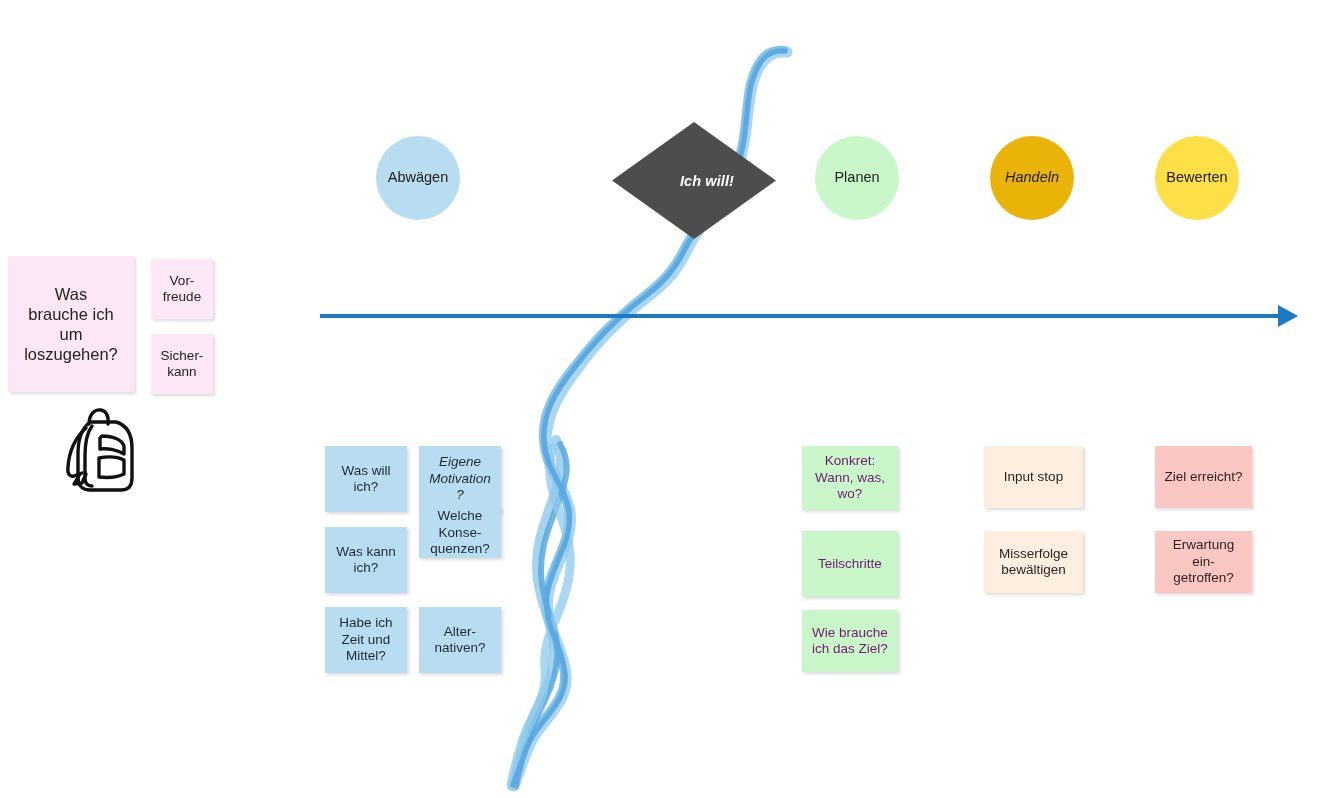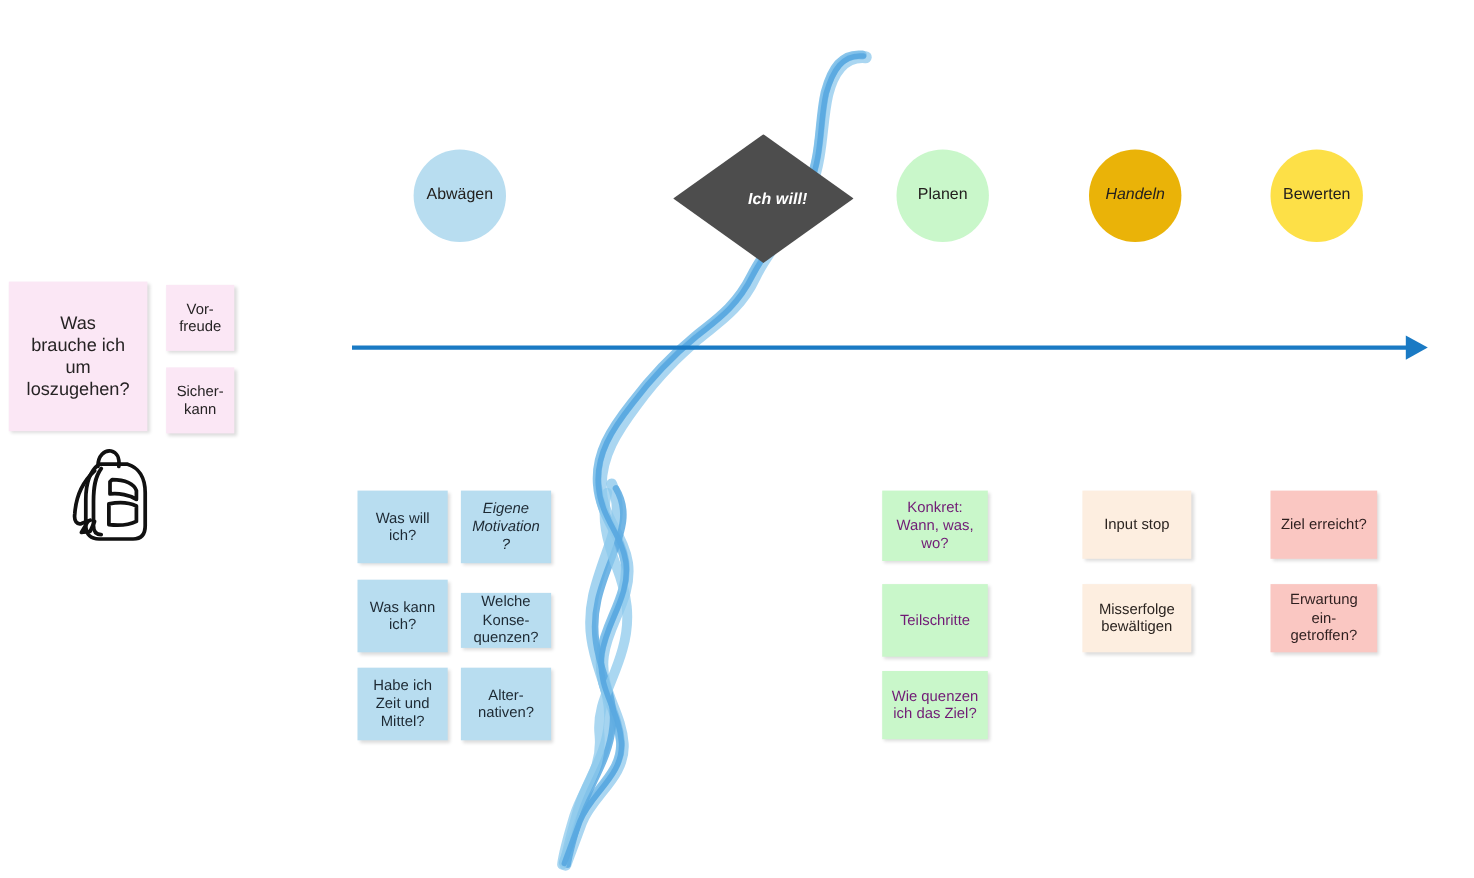--- a/index.html
+++ b/index.html
@@ -192,21 +192,21 @@
   </div>
   <div class="node card blue-card" style="left:419px; top:446px; width:82px; height:66px; background:#b8ddf0;font-style:italic;">
     <span>Eigene
 Motivation
 ?</span>
   </div>
   <div class="node card blue-card" style="left:325px; top:527px; width:82px; height:66px; background:#b8ddf0;">
     <span>Was kann
 ich?</span>
   </div>
-  <div class="node card blue-card" style="left:419px; top:539px; width:82px; height:50px; background:#b8ddf0;">
+  <div class="node card blue-card" style="left:419px; top:508px; width:82px; height:50px; background:#b8ddf0;">
     <span>Welche
 Konse-
 quenzen?</span>
   </div>
   <div class="node card blue-card" style="left:325px; top:607px; width:82px; height:66px; background:#b8ddf0;">
     <span>Habe ich
 Zeit und
 Mittel?</span>
   </div>
   <div class="node card blue-card" style="left:419px; top:607px; width:82px; height:66px; background:#b8ddf0;">
@@ -216,21 +216,21 @@
 
   <div class="node card green-card" style="left:802px; top:446px; width:96px; height:64px; background:#c9f7ca;">
     <span>Konkret:
 Wann, was,
 wo?</span>
   </div>
   <div class="node card green-card" style="left:802px; top:531px; width:96px; height:66px; background:#c9f7ca;">
     <span>Teilschritte</span>
   </div>
   <div class="node card green-card" style="left:802px; top:610px; width:96px; height:62px; background:#c9f7ca;">
-    <span>Wie quenzen
+    <span>Wie brauche
 ich das Ziel?</span>
   </div>
 
   <div class="node card orange-card" style="left:984px; top:446px; width:99px; height:62px; background:#fdeee0;">
     <span>Input stop</span>
   </div>
   <div class="node card orange-card" style="left:984px; top:531px; width:99px; height:62px; background:#fdeee0;">
     <span>Misserfolge
 bewältigen</span>
   </div>

